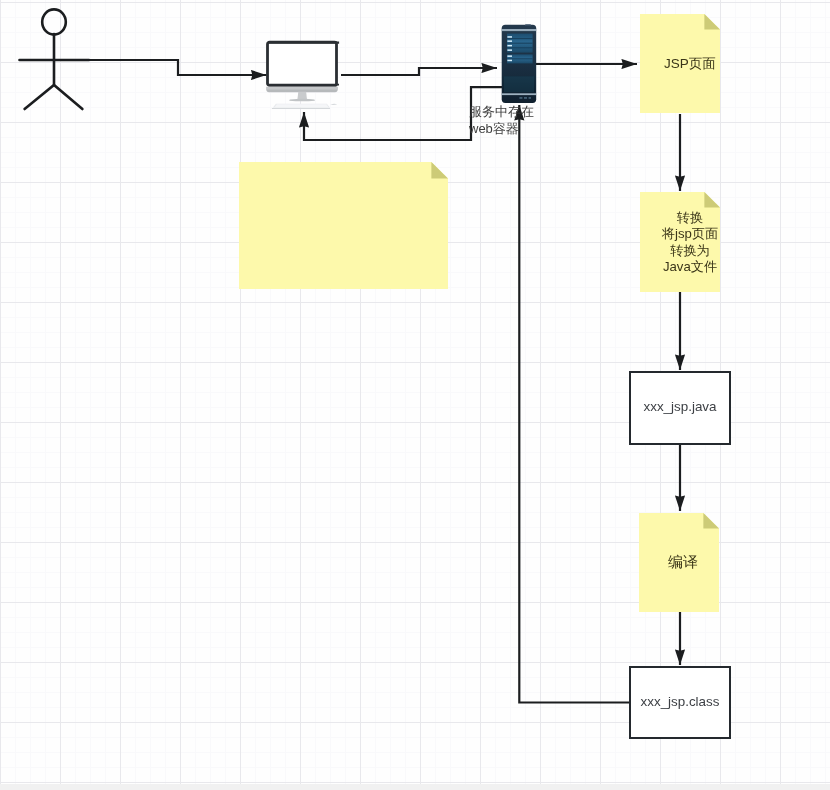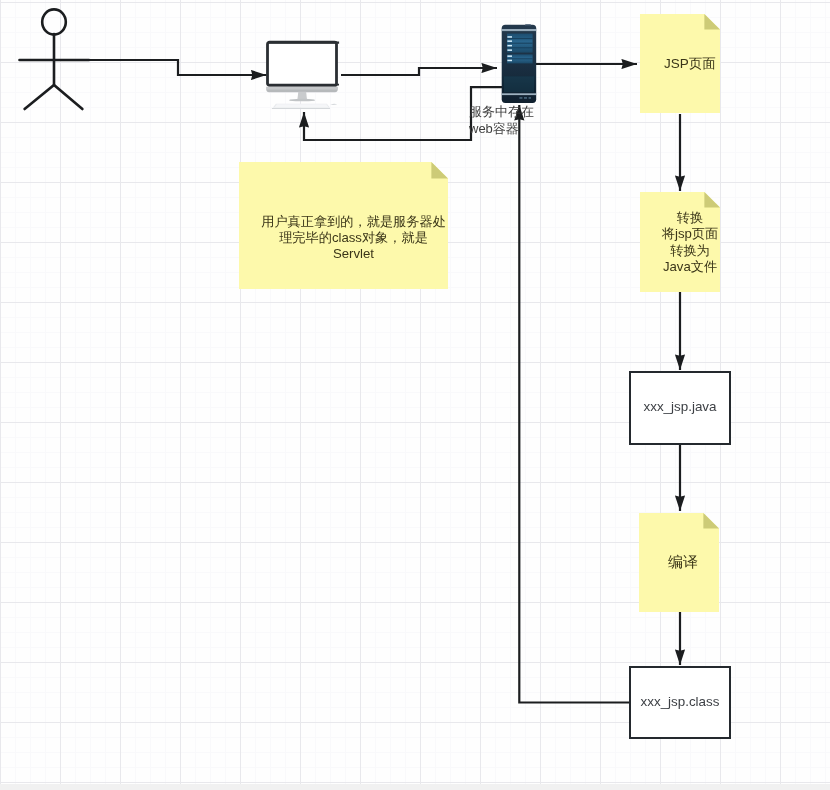--- a/index.html
+++ b/index.html
@@ -159,22 +159,20 @@
       <path d="M64.4,0 L80,15.6 H64.4 Z" fill="#cdcb77"></path>
     </svg>
     <div class="txt" style="top:40px;font-size:15px;line-height:17px">编译</div>
   </div>
 
   <div class="note" style="left:239px;top:162px;width:209px;height:127px">
     <svg width="209" height="127" viewBox="0 0 209 127">
       <path d="M0,0 H192.4 L209,16.6 V127 H0 Z" fill="#fdf9ab"></path>
       <path d="M192.4,0 L209,16.6 H192.4 Z" fill="#cdcb77"></path>
     </svg>
-    <div class="txt" style="top:52px;font-size:13.2px;line-height:16.2px">用户真正拿到的，就是服务器处
-理完毕的class对象，就是Servlet</div>
   </div>
 
   <div class="box" style="left:629px;top:371px;width:98px;height:70px">
     <div class="txt" style="top:26px;font-size:13.4px">xxx_jsp.java</div>
   </div>
 
   <div class="box" style="left:629px;top:666px;width:98px;height:69px">
     <div class="txt" style="top:26px;font-size:13.4px">xxx_jsp.class</div>
   </div>
 

